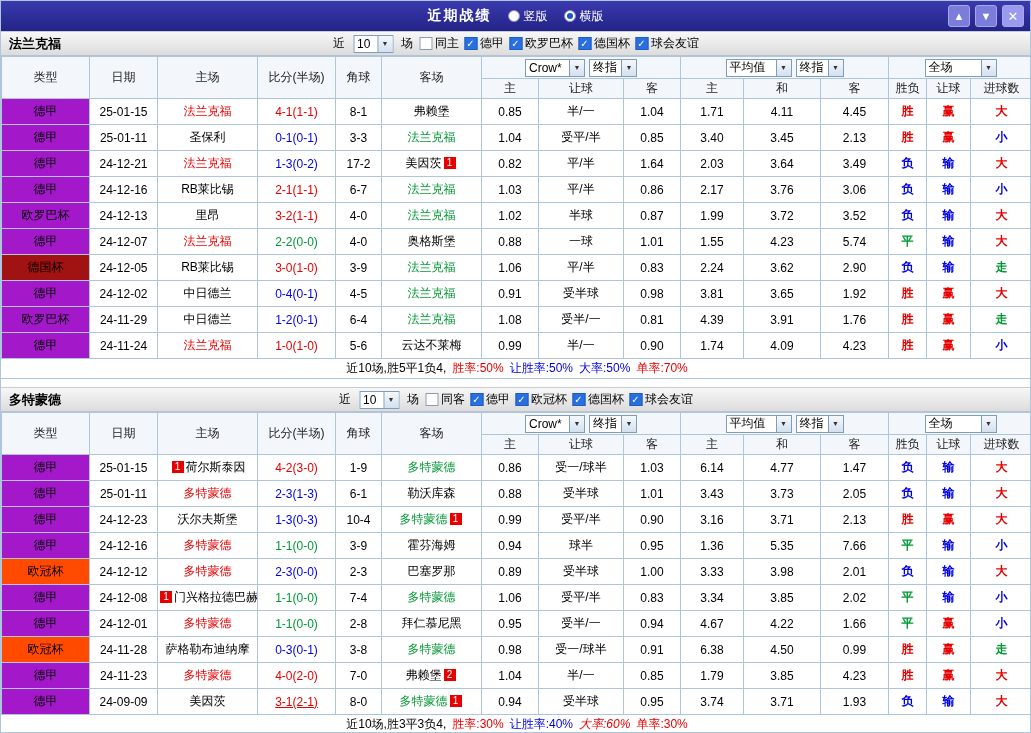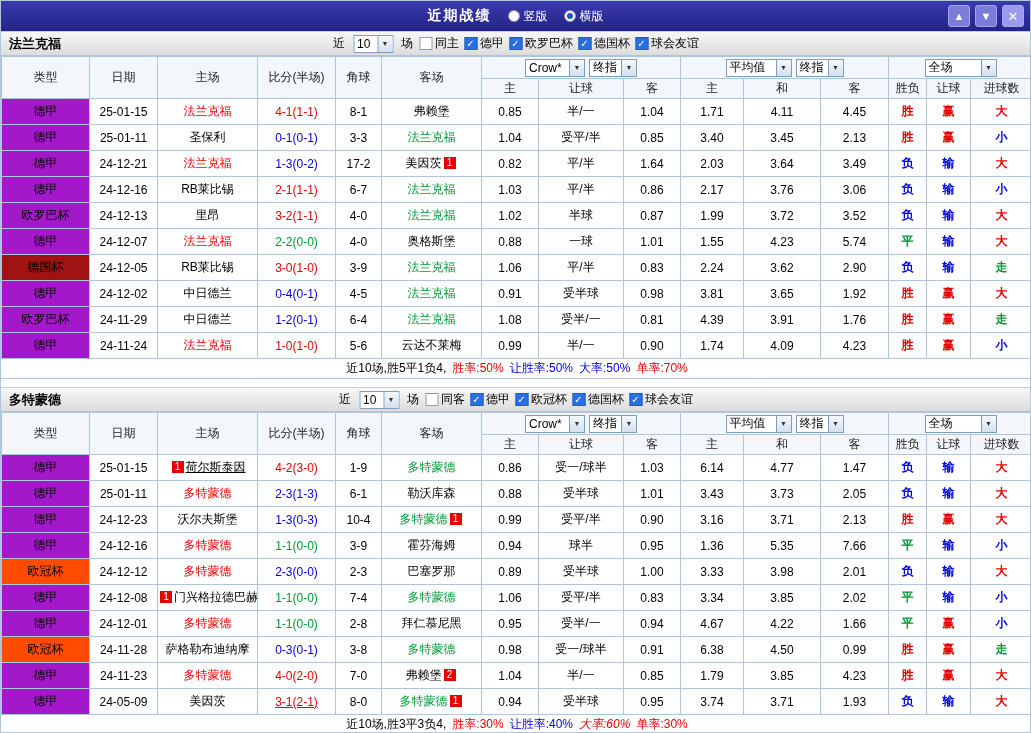--- a/index.html
+++ b/index.html
@@ -438,21 +438,21 @@
               <th>客</th>
               <th>胜负</th>
               <th>让球</th>
               <th>进球数</th>
             </tr>
           </thead>
           <tbody>
             <tr class="match-row">
               <td class="league" style="background: rgb(163, 24, 201);">德甲</td>
               <td class="date">25-01-15</td>
-              <td class="team-cell"><span class="badge">1</span><span style="color: rgb(0, 0, 0); text-decoration: underline;">荷尔斯泰因</span></td>
+              <td class="team-cell"><span class="badge">1</span><span style="color: rgb(0, 0, 0);">荷尔斯泰因</span></td>
               <td class="score" style="color: rgb(230, 0, 0);">4-2(3-0)</td>
               <td class="corner">1-9</td>
               <td class="team-cell"><span style="color: rgb(0, 153, 51);">多特蒙德</span></td>
               <td class="odds">0.86</td>
               <td class="odds">受一/球半</td>
               <td class="odds">1.03</td>
               <td class="odds">6.14</td>
               <td class="odds">4.77</td>
               <td class="odds">1.47</td>
               <td class="res" style="color: rgb(0, 0, 230);">负</td>
@@ -590,21 +590,21 @@
               <td class="odds">0.85</td>
               <td class="odds">1.79</td>
               <td class="odds">3.85</td>
               <td class="odds">4.23</td>
               <td class="res" style="color: rgb(230, 0, 0);">胜</td>
               <td class="res" style="color: rgb(230, 0, 0);">赢</td>
               <td class="res" style="color: rgb(230, 0, 0);">大</td>
             </tr>
             <tr class="match-row">
               <td class="league" style="background: rgb(163, 24, 201);">德甲</td>
-              <td class="date">24-05-09</td>
+              <td class="date">24-09-09</td>
               <td class="team-cell"><span style="color: rgb(0, 0, 0);">美因茨</span></td>
               <td class="score" style="color: rgb(230, 0, 0); text-decoration: underline;">3-1(2-1)</td>
               <td class="corner">8-0</td>
               <td class="team-cell"><span style="color: rgb(0, 153, 51);">多特蒙德</span><span class="badge">1</span></td>
               <td class="odds">0.94</td>
               <td class="odds">受半球</td>
               <td class="odds">0.95</td>
               <td class="odds">3.74</td>
               <td class="odds">3.71</td>
               <td class="odds">1.93</td>

